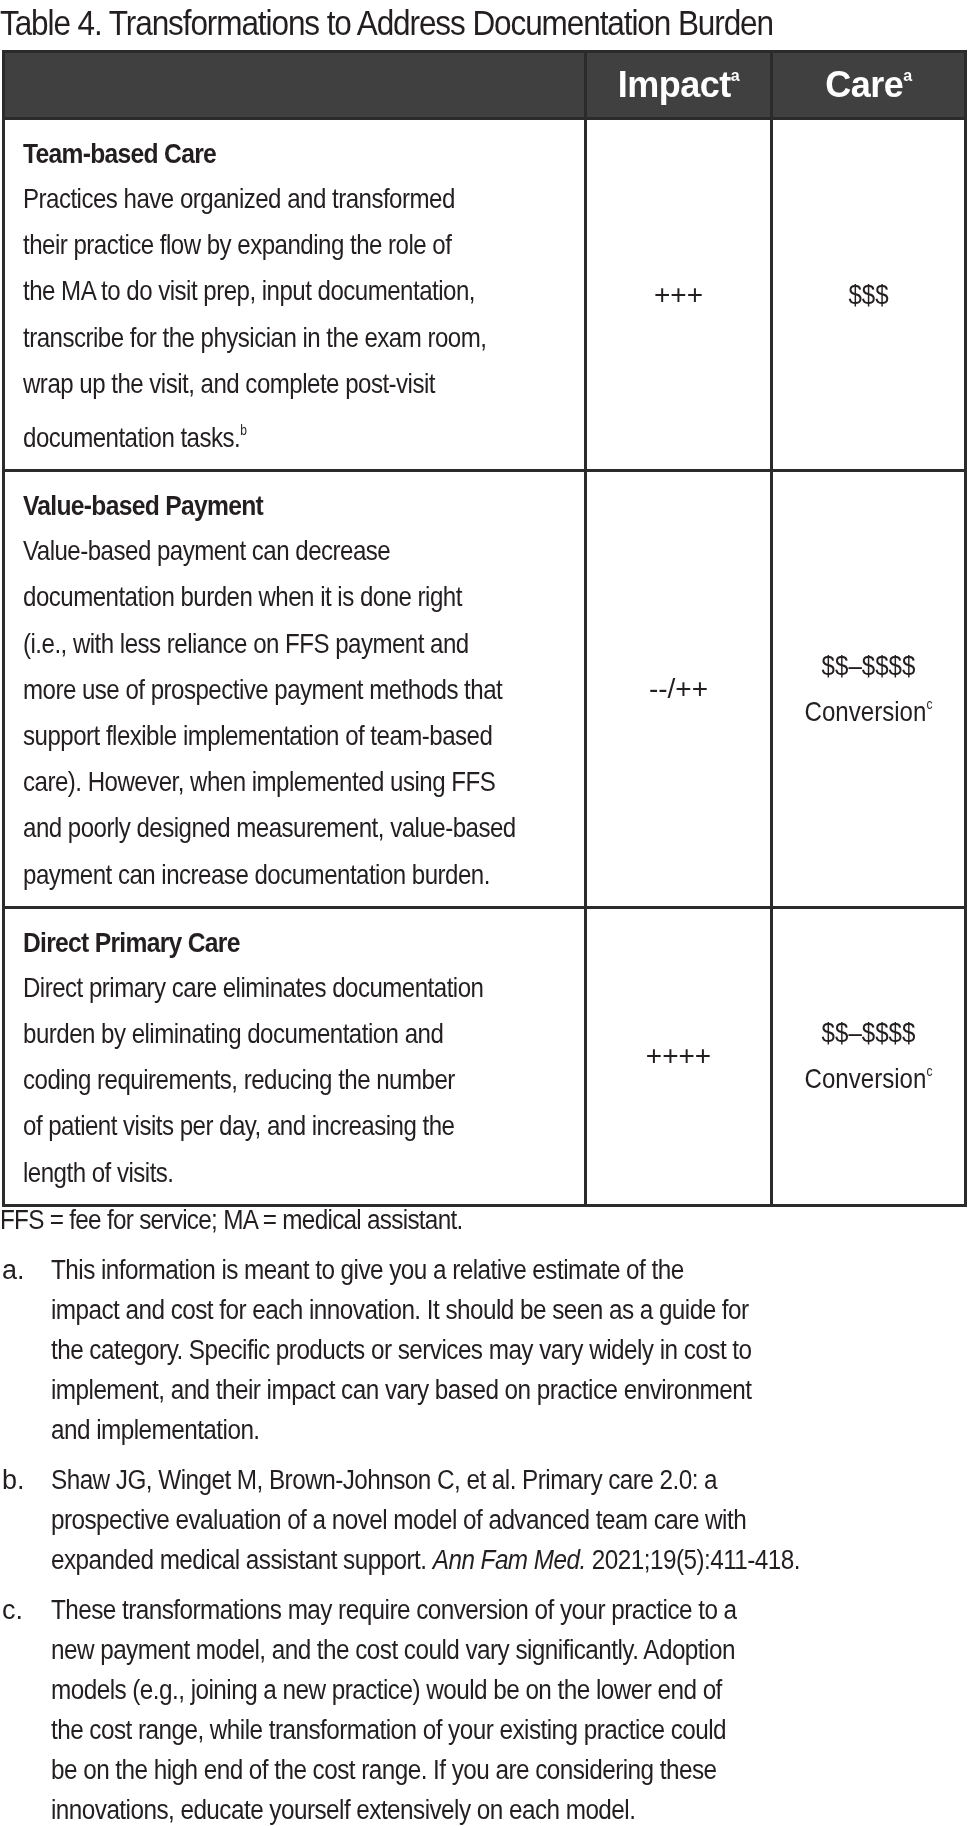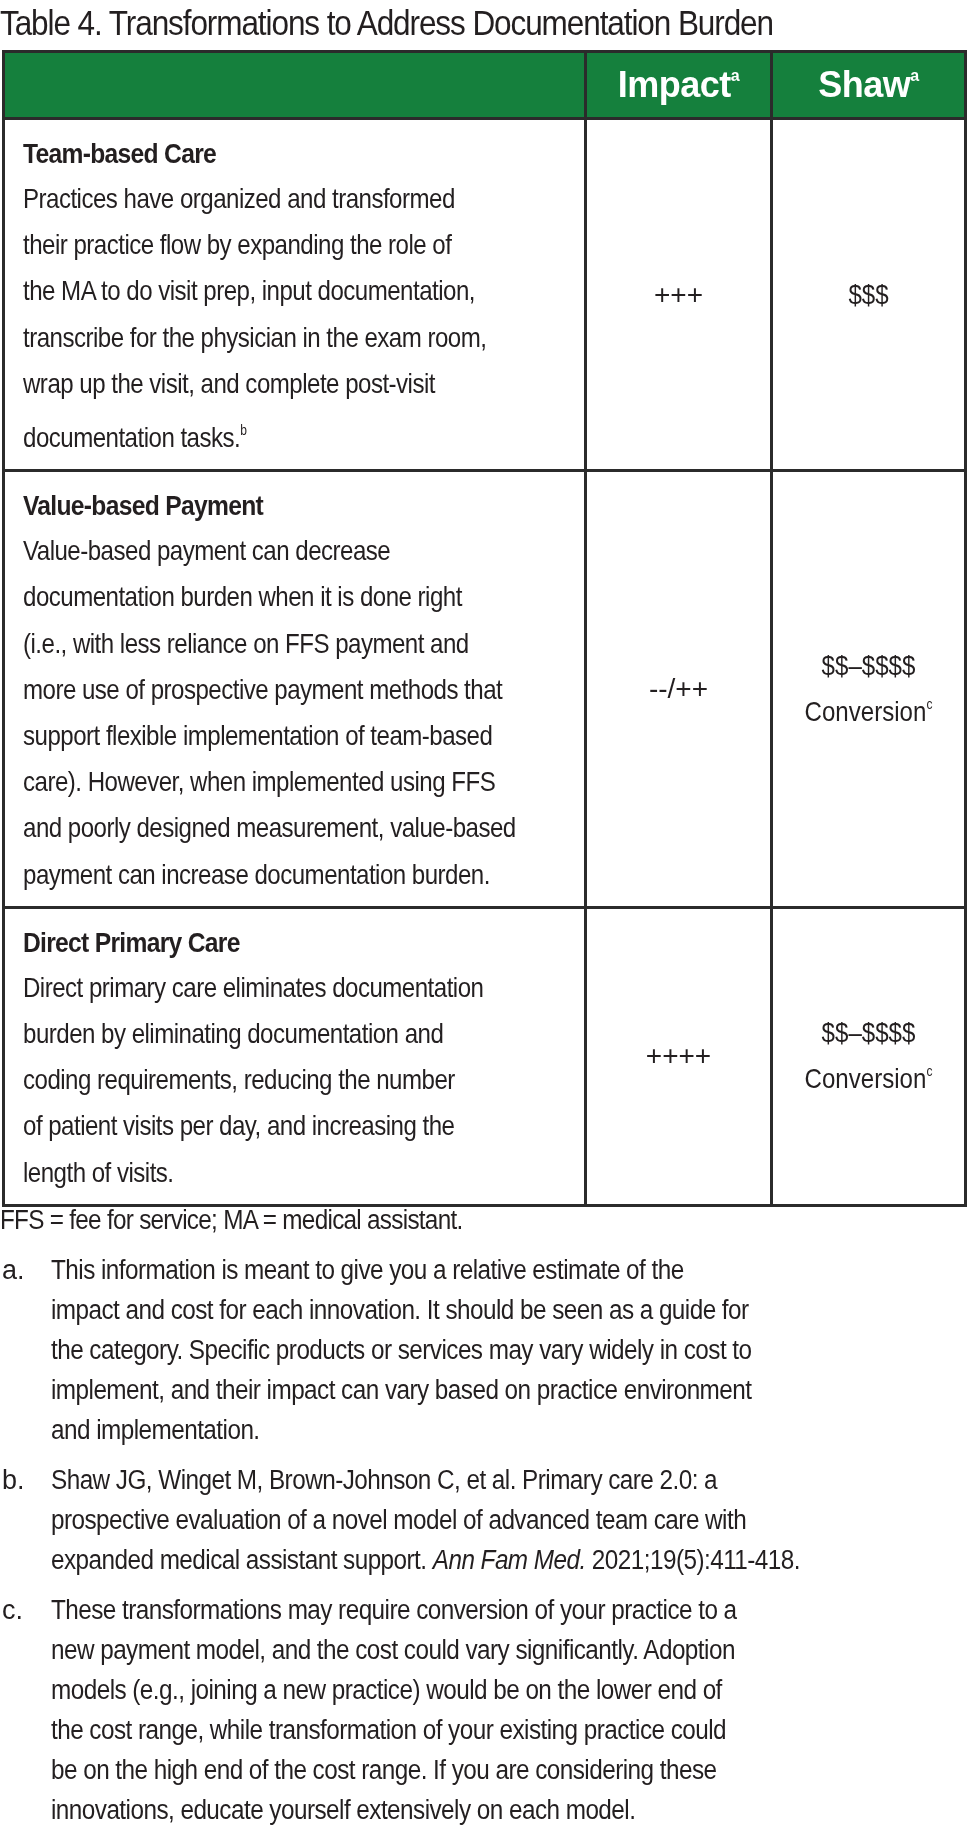--- a/index.html
+++ b/index.html
@@ -9,21 +9,21 @@
     font-family: "Liberation Sans", sans-serif; font-size: 35px; line-height: 46px;
     letter-spacing: -1.2px; transform: scaleX(0.9); transform-origin: left center;
     white-space: nowrap; color: #231f20;
   }
   table.doc {
     position: absolute; left: 2px; top: 50px; width: 962px;
     border-collapse: collapse; table-layout: fixed;
     font-family: "Liberation Sans", sans-serif;
   }
   table.doc td, table.doc th { border: 3px solid #2b2b2b; vertical-align: middle; padding: 0; }
-  table.doc th { background: #15803d; color: #ffffff; height: 64px; font-size: 36px; font-weight: bold; letter-spacing: -0.5px; }
+  table.doc th { background: #404040; color: #ffffff; height: 64px; font-size: 36px; font-weight: bold; letter-spacing: -0.5px; }
   table.doc th sup { font-size: 16px; vertical-align: 16px; }
   col.c1 { width: 582px; } col.c2 { width: 186px; } col.c3 { width: 194px; }
   .desc-cell { padding: 12px 14px 8px 18px !important; }
   .row-title { font-size: 28px; font-weight: bold; line-height: 44px; letter-spacing: -0.8px; display:block; transform: scaleX(0.88); transform-origin: left center; white-space: nowrap; }
   .row-body { font-size: 28px; line-height: 46.2px; letter-spacing: -0.6px; display: block; }
   .row-body .line { display:block; white-space: nowrap; transform: scaleX(0.86); transform-origin: left center; }
   .row-body sup, .cost sup { font-size: 14px; vertical-align: 12px; }
   .center { text-align: center; font-size: 28px; line-height: 38px; }
   .cost span.l { display:block; transform: scaleX(0.86); }
   .notes { position: absolute; left: 0; top: 1200px; width: 971px; font-family: "Liberation Sans", sans-serif; font-size: 27px; color: #231f20; }
@@ -41,21 +41,21 @@
 <table class="doc">
   <colgroup>
       <col class="c1">
       <col class="c2">
       <col class="c3">
     </colgroup>
   <thead>
     <tr>
       <th></th>
       <th><span>Impact</span><sup>a</sup></th>
-      <th><span>Shaw</span><sup>a</sup></th>
+      <th><span>Care</span><sup>a</sup></th>
     </tr>
   </thead>
   <tbody>
 
     <tr style="height:342px;margin-top:12px;">
       <td class="desc-cell">
         <span class="row-title">Team-based Care</span>
         <span class="row-body">
           <span class="line">Practices have organized and transformed</span>
           <span class="line">their practice flow by expanding the role of</span>

